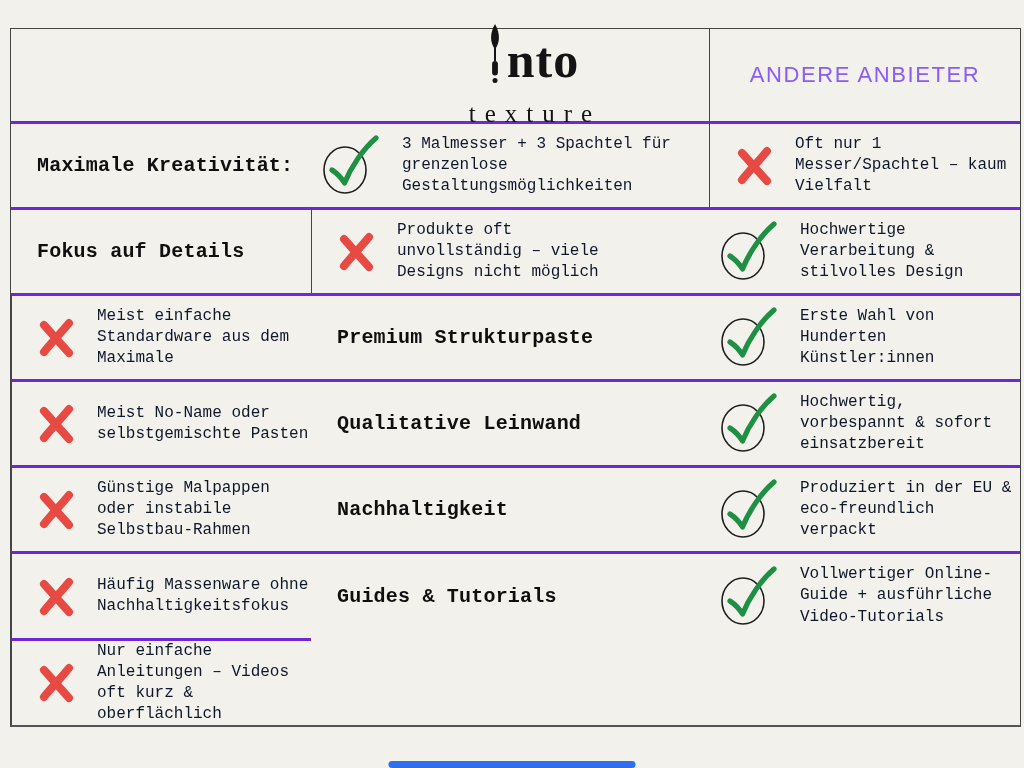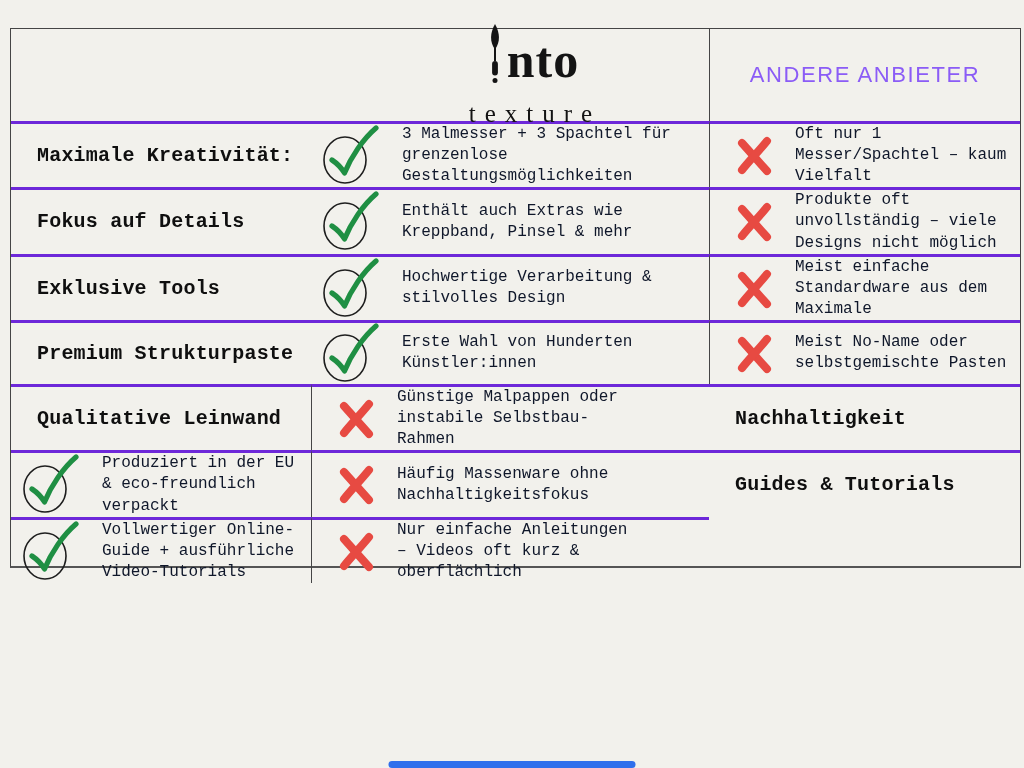--- a/index.html
+++ b/index.html
@@ -6,21 +6,21 @@
   html,body { width:1024px; height:768px; overflow:hidden; }
   body {
     background:#f2f1ec;
     font-family:"Liberation Sans", sans-serif;
     color:#1c1c1c;
     position:relative;
   }
   .comparison-table {
     position:absolute;
     left:10px; top:28px;
-    width:1011px; height:540px;
+    width:1011px; height:699px;
     border:1px solid #454545;
     border-bottom:2px solid #555;
     display:grid;
     grid-template-columns:300px 398px auto;
     grid-template-rows:92px repeat(7, 1fr);
     background:#f2f1ec;
   }
   .cell { display:flex; align-items:center; }
   .bt  { border-top:3px solid #6d28d9;font-family:Liberation Mono, monospace; }
   .col3 { border-left:1px solid #454545; }
@@ -123,40 +123,29 @@
       <svg width="40" height="45" viewBox="0 0 40 45">
           <use href="#def-cross"></use>
         </svg>
     </span>
     <p class="desc">Oft nur 1 Messer/Spachtel – kaum Vielfalt</p>
   </div>
 
   <div class="cell bt label-cell">
     <span class="feature-label">Fokus auf Details</span>
   </div>
-  <div class="cell bt ours-cell">
-    <span class="icon-wrap">
-      <svg width="58" height="61" viewBox="0 0 58 61">
-          <use href="#def-check"></use>
-        </svg>
-    </span>
-    <p class="desc">Enthält auch Extras wie Kreppband, Pinsel &amp; mehr</p>
-  </div>
   <div class="cell bt col3 theirs-cell">
     <span class="icon-wrap">
       <svg width="40" height="45" viewBox="0 0 40 45">
           <use href="#def-cross"></use>
         </svg>
     </span>
     <p class="desc">Produkte oft unvollständig – viele Designs nicht möglich</p>
   </div>
 
-  <div class="cell bt label-cell">
-    <span class="feature-label">Exklusive Tools</span>
-  </div>
   <div class="cell bt ours-cell">
     <span class="icon-wrap">
       <svg width="58" height="61" viewBox="0 0 58 61">
           <use href="#def-check"></use>
         </svg>
     </span>
     <p class="desc">Hochwertige Verarbeitung &amp; stilvolles Design</p>
   </div>
   <div class="cell bt col3 theirs-cell">
     <span class="icon-wrap">
@@ -183,20 +172,28 @@
       <svg width="40" height="45" viewBox="0 0 40 45">
           <use href="#def-cross"></use>
         </svg>
     </span>
     <p class="desc">Meist No-Name oder selbstgemischte Pasten</p>
   </div>
 
   <div class="cell bt label-cell">
     <span class="feature-label">Qualitative Leinwand</span>
   </div>
+  <div class="cell bt ours-cell">
+    <span class="icon-wrap">
+      <svg width="58" height="61" viewBox="0 0 58 61">
+          <use href="#def-check"></use>
+        </svg>
+    </span>
+    <p class="desc">Hochwertig, vorbespannt &amp; sofort einsatzbereit</p>
+  </div>
   <div class="cell bt col3 theirs-cell">
     <span class="icon-wrap">
       <svg width="40" height="45" viewBox="0 0 40 45">
           <use href="#def-cross"></use>
         </svg>
     </span>
     <p class="desc">Günstige Malpappen oder instabile Selbstbau-Rahmen</p>
   </div>
 
   <div class="cell bt label-cell">

